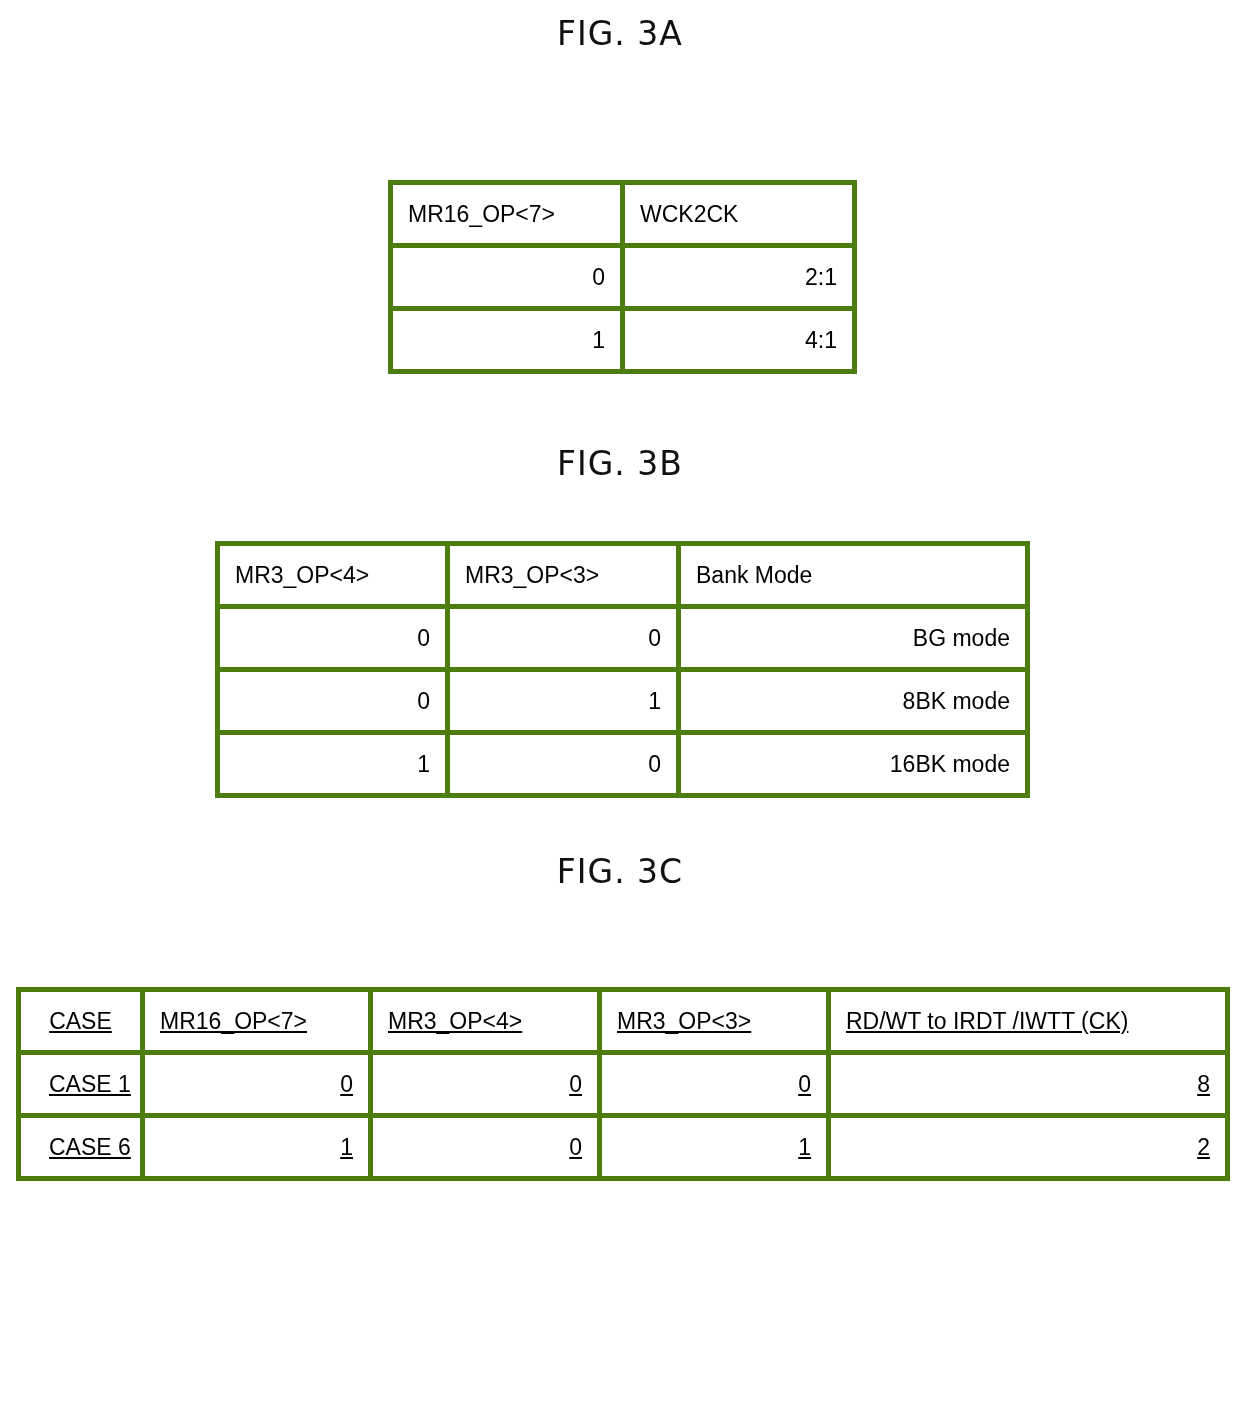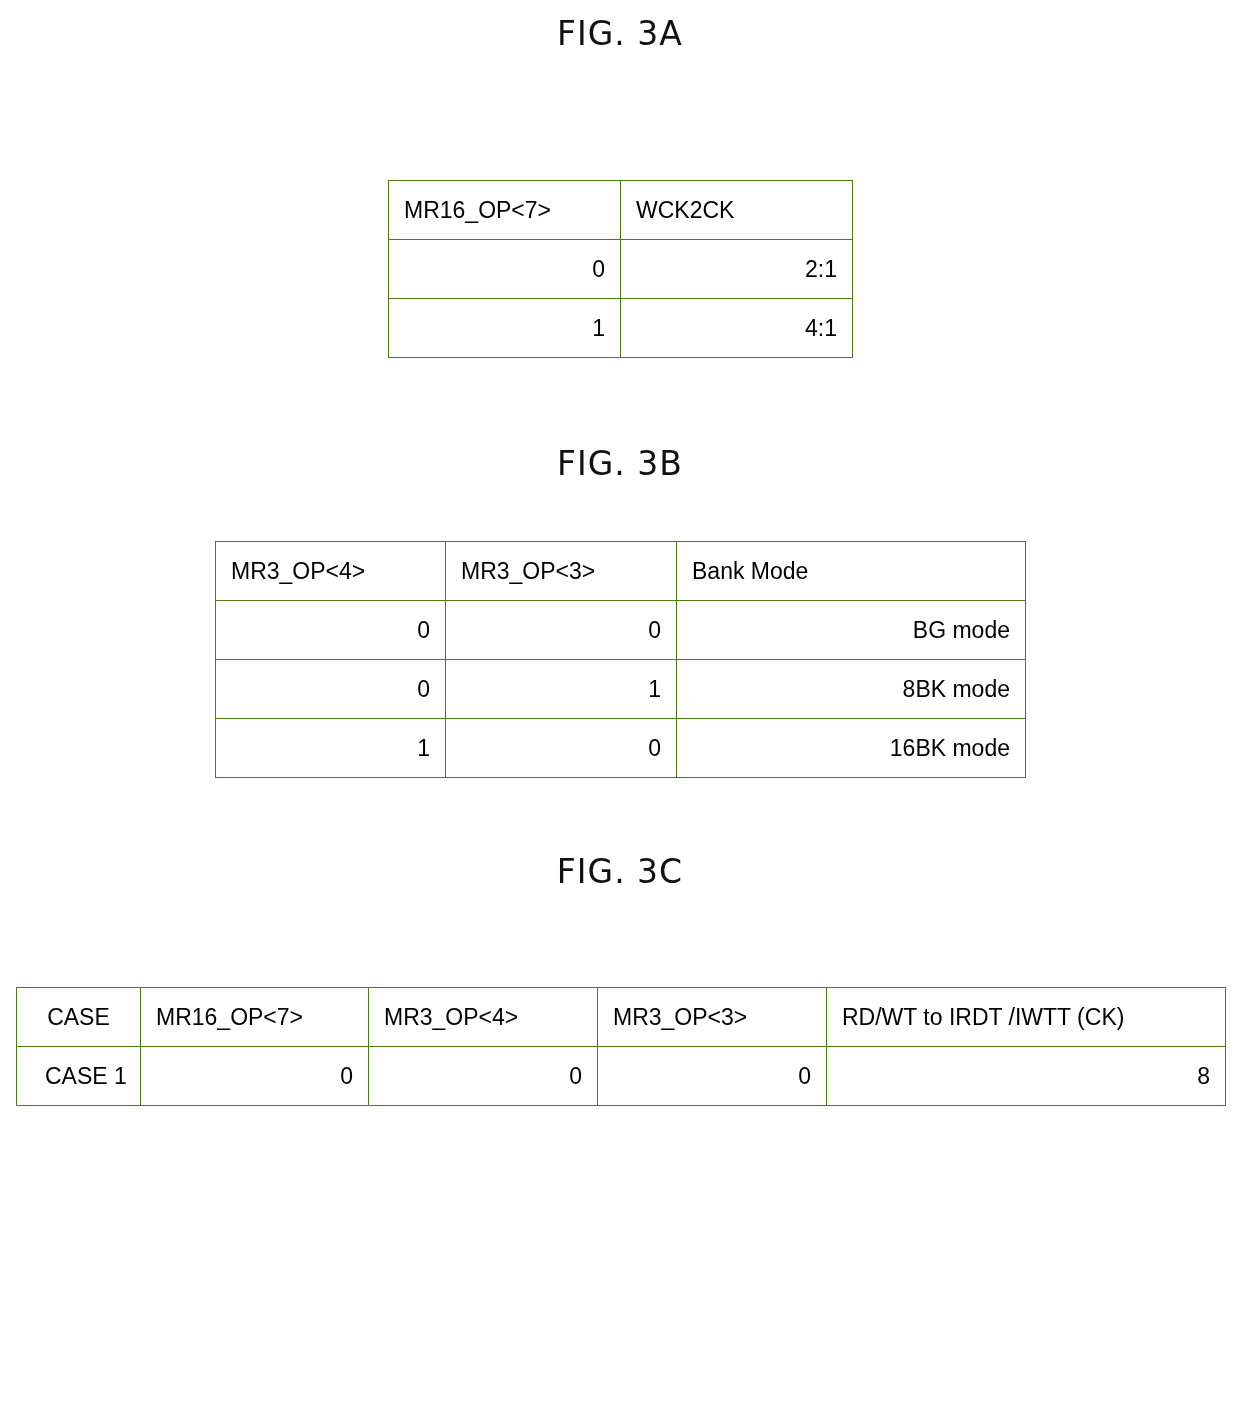--- a/index.html
+++ b/index.html
@@ -27,21 +27,21 @@
     font-family: "DejaVu Sans", "Liberation Sans", sans-serif;
   }
 
   table.pt {
     position: absolute;
     border-collapse: collapse;
     table-layout: fixed;
     background: #fff;
   }
   table.pt td, table.pt th {
-    border: 1px solid #4d7c0f;
+    border: 5px solid #4d7c0f;
     font-weight: normal;
     font-size: 23px;
     color: #000;
     padding: 0 15px;
     font-family: "Liberation Sans", "DejaVu Sans", sans-serif;
     white-space: nowrap;
     overflow: hidden;
   }
   table.pt th {
     text-align: left;
@@ -72,20 +72,21 @@
   #table-3b col.c1 { width: 230px; }
   #table-3b col.c2 { width: 231px; }
   #table-3b col.c3 { width: 349px; }
 
   
   #title-3c { top: 852px; }
   #table-3c {
     left: 16px;
     top: 987px;
     width: 1209px;
+    text-decoration: underline;
   }
   #table-3c th, #table-3c td { height: 58px; }
   #table-3c col.c1 { width: 124px; }
   #table-3c col.c2 { width: 228px; }
   #table-3c col.c3 { width: 229px; }
   #table-3c col.c4 { width: 229px; }
   #table-3c col.c5 { width: 399px; }
   #table-3c td.case { text-align: center; padding-left: 28px; }
   #table-3c th.case-h { text-align: center; padding: 0 8px; }
 </style>
@@ -171,14 +172,21 @@
     </tr>
   </thead>
   <tbody>
     <tr>
       <td class="case">CASE 1</td>
       <td class="val">0</td>
       <td class="val">0</td>
       <td class="val">0</td>
       <td class="val">8</td>
     </tr>
+    <tr>
+      <td class="case">CASE 6</td>
+      <td class="val">1</td>
+      <td class="val">0</td>
+      <td class="val">1</td>
+      <td class="val">2</td>
+    </tr>
   </tbody>
 </table>
 
 </body></html>

